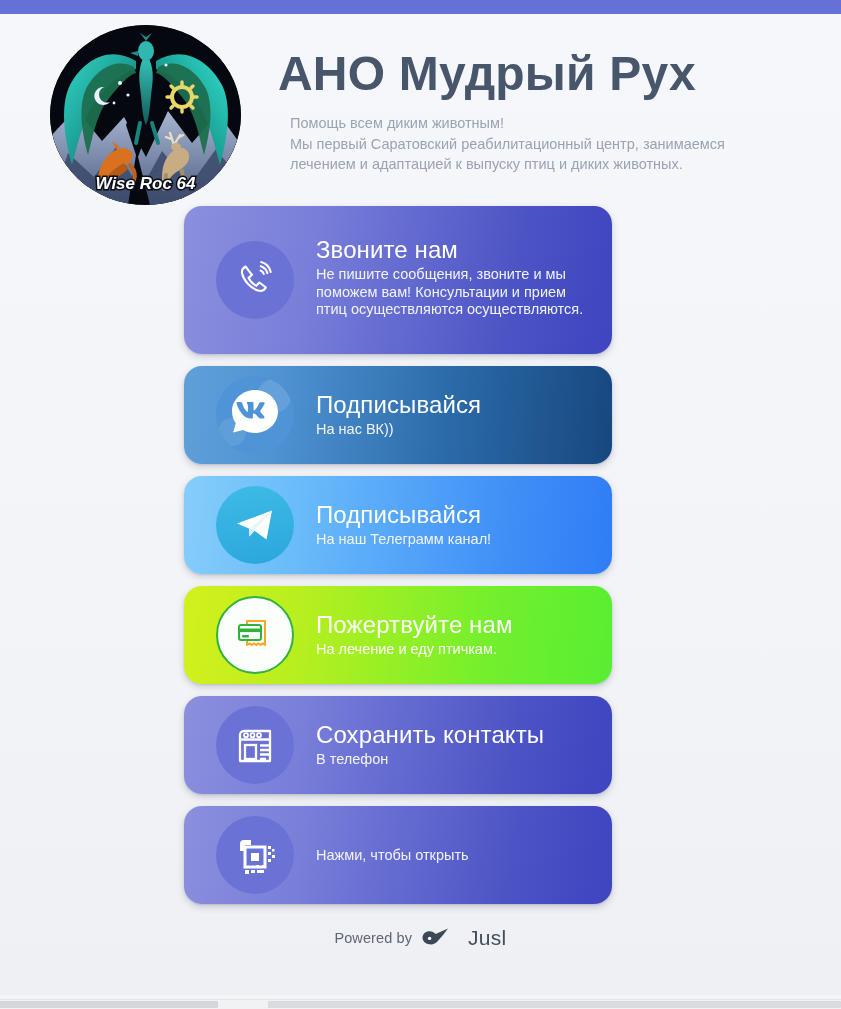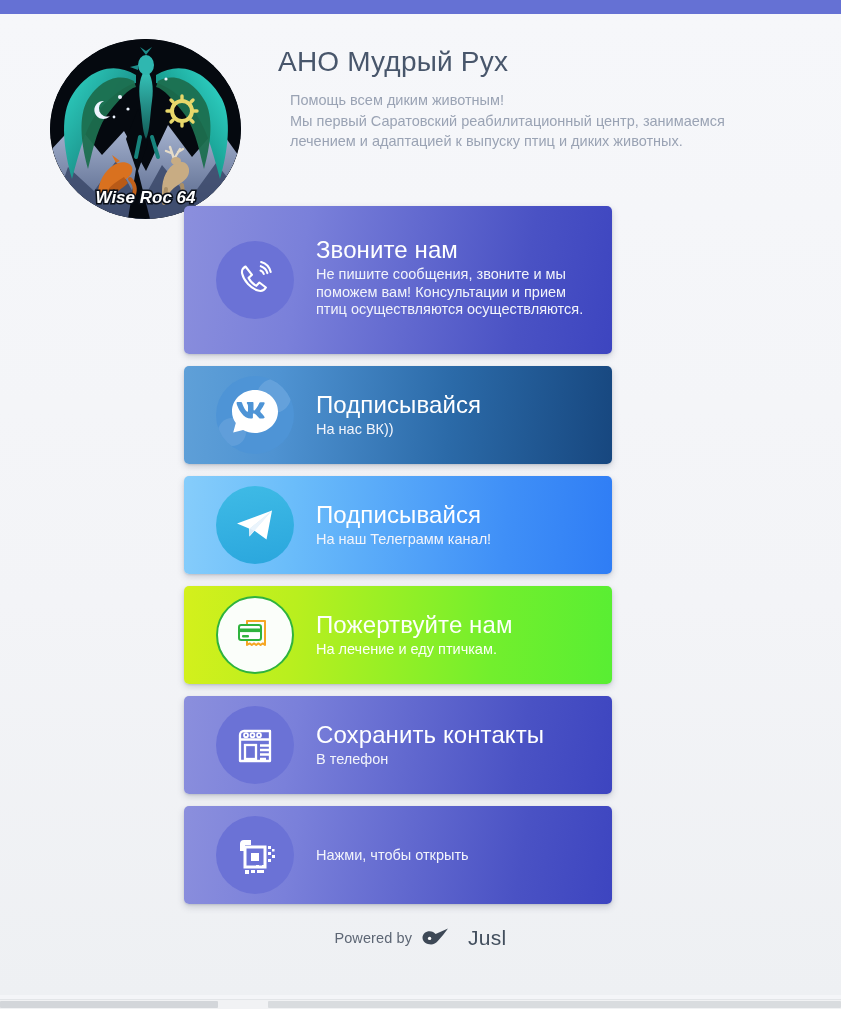--- a/index.html
+++ b/index.html
@@ -36,38 +36,38 @@
   
   .header {
     position: absolute;
     top: 0; left: 0;
     width: 841px;
     height: 195px;
   }
   .avatar {
     position: absolute;
     left: 50px;
-    top: 25px;
+    top: 11px;
     width: 191px;
     height: 180px;
     border-radius: 50%;
     overflow: hidden;
     background: #050a12;
   }
   .avatar svg { display: block; }
 
   .head-text {
     position: absolute;
     left: 278px;
     top: 32px;
     width: 530px;
   }
   .org-title {
-    font-size: 28px;
-    font-weight: 400;
+    font-size: 48px;
+    font-weight: 700;
     color: #48566b;
     letter-spacing: .2px;
     line-height: 1.15;
     margin: 0 0 8px 0;
     white-space: nowrap;
   }
   .org-desc {
     font-size: 14.5px;
     color: #9aa3b4;
     line-height: 1.42;
@@ -79,21 +79,21 @@
   .cards {
     position: absolute;
     left: 184px;
     top: 192px;
     width: 428px;
   }
   .card {
     position: relative;
     display: flex;
     align-items: center;
-    border-radius: 5px;
+    border-radius: 18px;
     margin-bottom: 12px;
     box-shadow: 0 3px 7px rgba(60,70,95,0.22), 0 1px 2px rgba(60,70,95,0.14);
     overflow: hidden;
     cursor: pointer;
     box-sizing: border-box;
   }
   .card-icon {
     flex: 0 0 auto;
     width: 78px;
     height: 78px;

